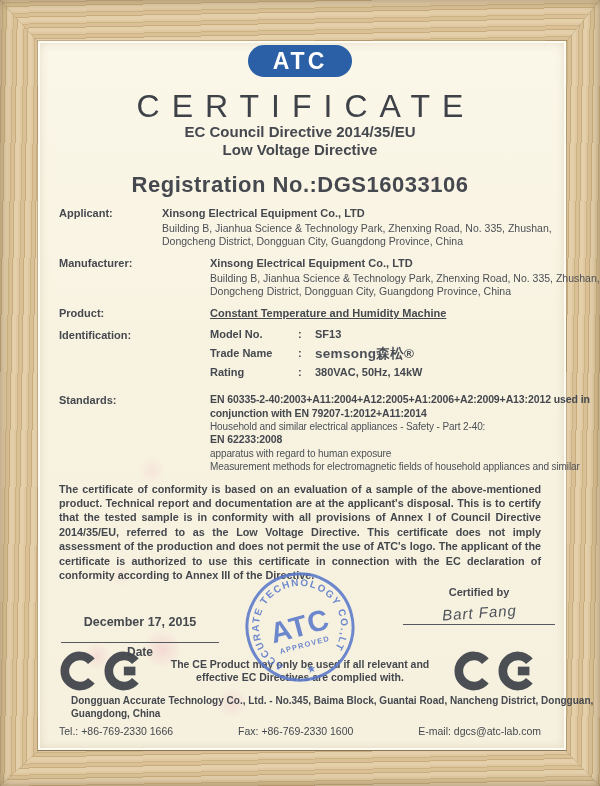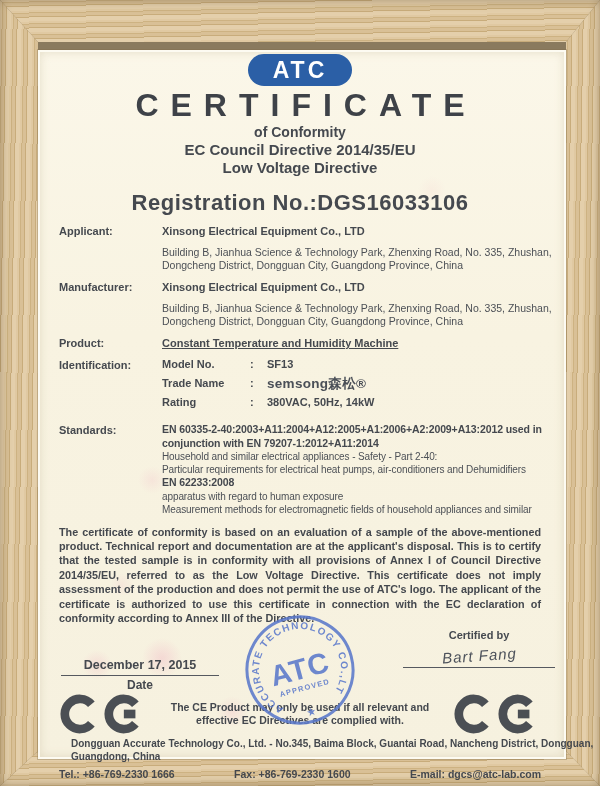--- a/index.html
+++ b/index.html
@@ -10,96 +10,95 @@
   .wood-h{left:0;width:600px;
     background:repeating-linear-gradient(179deg,#e0c9a2 0 2px,#cdb282 2px 3px,#d9c096 3px 6px,#c8ac7b 6px 7px,#e4cfab 7px 11px);}
   .wood-v{top:0;height:786px;
     background:repeating-linear-gradient(91deg,#e0c9a2 0 2px,#cdb282 2px 3px,#d9c096 3px 6px,#c8ac7b 6px 7px,#e4cfab 7px 11px);}
   .wood-top{top:0;height:42px;clip-path:polygon(0 0,100% 0,calc(100% - 34px) 100%,38px 100%);}
   .wood-bottom{bottom:0;height:35px;clip-path:polygon(38px 0,calc(100% - 34px) 0,100% 100%,0 100%);}
   .wood-left{left:0;width:38px;clip-path:polygon(0 0,100% 42px,100% calc(100% - 35px),0 100%);}
   .wood-right{right:0;width:34px;clip-path:polygon(100% 0,100% 100%,0 calc(100% - 35px),0 42px);}
   .frame-shadow{position:absolute;inset:0;box-shadow:inset 0 0 12px rgba(90,70,40,.45);pointer-events:none;}
   
-  .paper{position:absolute;left:38px;top:50px;width:528px;height:709px;box-sizing:border-box;
+  .paper{position:absolute;left:38px;top:41px;width:528px;height:709px;box-sizing:border-box;
     background:
       radial-gradient(circle at 122px 606px, rgba(236,130,172,.22) 0, rgba(236,130,172,0) 20px),
       radial-gradient(circle at 57px 613px,  rgba(236,130,172,.18) 0, rgba(236,130,172,0) 15px),
       radial-gradient(circle at 192px 660px, rgba(236,130,172,.16) 0, rgba(236,130,172,0) 16px),
       radial-gradient(circle at 112px 428px, rgba(236,130,172,.12) 0, rgba(236,130,172,0) 14px),
       radial-gradient(circle at 82px 533px,  rgba(236,130,172,.10) 0, rgba(236,130,172,0) 12px),
       radial-gradient(circle at 392px 138px, rgba(236,150,172,.08) 0, rgba(236,130,172,0) 14px),
       linear-gradient(180deg,#fbf7e9 0,#f8f3e1 40%,#f6f1df 100%);
     border:2px solid #fdfbf2;
     box-shadow:0 0 0 1px rgba(130,108,74,.35), inset 0 0 10px rgba(190,175,140,.35);}
   .content{position:relative;padding:2px 23px 0 19px;height:100%;box-sizing:border-box;}
   
   .logo-pill{width:104px;height:32px;margin:0 auto;border-radius:17px;
     display:flex;align-items:center;justify-content:center;}
   .logo-pill span{color:#fff;font-weight:bold;font-size:23px;letter-spacing:3px;line-height:1;}
-  .cert-title{margin-top:2px;text-align:center;font-weight:bold;font-size:32px;line-height:34px;
+  .cert-title{margin-top:12px;text-align:center;font-weight:normal;font-size:32px;line-height:34px;
     letter-spacing:12px;text-indent:12px;color:#3e4248;}
   .cert-sub{margin-top:2px;text-align:center;font-weight:bold;font-size:14px;line-height:17px;}
   .dir-line{text-align:center;font-weight:bold;font-size:15px;line-height:18px;}
   .reg-line{margin-top:16px;text-align:center;font-weight:bold;font-size:22px;line-height:19px;letter-spacing:.5px;}
   
   .fields{margin-top:12px;}
   .frow{display:flex;}
-  .frow + .frow{margin-top:8px;}
+  .frow + .frow{margin-top:8px;gap:48px;}
   .flabel{flex:none;width:103px;font-weight:bold;font-size:11px;line-height:14px;}
   .fval{flex:1;min-width:0;}
   .org-name{font-weight:bold;font-size:11px;line-height:14px;}
-  .addr{font-size:10.5px;line-height:13px;margin-top:8px;white-space:nowrap;color:#4c5056;}
+  .addr{font-size:10.5px;line-height:13px;margin-top:2px;white-space:nowrap;color:#4c5056;}
   .mt11{margin-top:11px;} .mt13{margin-top:13px;} .mt5{margin-top:5px;}
   .bold-val{font-weight:bold;font-size:11px;line-height:14px;text-decoration:underline;}
   .subrow{display:flex;align-items:flex-start;height:19px;}
   .skey{flex:none;width:88px;font-weight:bold;font-size:11px;}
   .scolon{flex:none;width:17px;font-weight:bold;font-size:11px;}
   .sval{font-weight:bold;font-size:11px;}
   .tradename{font-size:13.5px;letter-spacing:.3px;color:#4a4f57;margin-top:-2px;}
   .std-line{font-size:10px;line-height:13px;letter-spacing:-.1px;white-space:nowrap;color:#4c5056;}
   .std-line.b{font-weight:bold;font-size:10.5px;line-height:13.5px;color:#44484e;}
   
   .declaration{margin-top:9px;font-weight:bold;font-size:10.8px;line-height:14.4px;text-align:justify;color:#44484e;}
   
   .cluster{position:relative;margin-top:3px;height:64px;}
   .date-block{position:absolute;left:2px;top:30px;width:158px;text-align:center;}
-  .date-value{font-weight:bold;font-size:12.5px;line-height:15px;border-bottom:1.5px solid #55595f;padding-bottom:2px;}
+  .date-value{font-weight:bold;font-size:12.5px;line-height:15px;border-bottom:1.5px solid #55595f;padding-bottom:12px;}
   .date-label{font-weight:bold;font-size:12px;margin-top:2px;}
   .certified-block{position:absolute;right:-14px;top:0;width:152px;text-align:center;}
   .certified-label{font-weight:bold;font-size:11px;line-height:15px;}
   .signature{display:inline-block;font-style:italic;font-size:15px;color:#4d525b;
     transform:rotate(-4deg);margin-top:4px;letter-spacing:1px;}
   .sig-line{border-bottom:1.3px solid #55595f;margin-top:2px;}
   .stamp{position:absolute;left:50%;top:-16px;transform:translateX(-50%) rotate(-15deg);
     opacity:.88;z-index:3;}
   
   .ce-row{margin-top:2px;display:flex;align-items:center;justify-content:space-between;height:40px;}
   .ce-note{text-align:center;font-weight:bold;font-size:10.5px;line-height:13px;color:#44484e;}
   .company-line{margin-top:3px;font-weight:bold;font-size:10px;line-height:13px;white-space:nowrap;color:#44484e;padding-left:12px;}
-  .contacts{margin-top:5px;display:flex;justify-content:space-between;font-weight:bold;font-size:10.5px;color:#44484e;gap:32px;}
+  .contacts{margin-top:5px;display:flex;justify-content:space-between;font-weight:normal;font-size:10.5px;color:#44484e;gap:32px;}
 </style>
 </head>
 <body>
 
 <div class="scene">
   <div class="wood wood-h wood-top"></div>
   <div class="wood wood-h wood-bottom"></div>
   <div class="wood wood-v wood-left"></div>
   <div class="wood wood-v wood-right"></div>
   <div class="frame-shadow"></div>
 
   <div class="paper">
     <div class="content">
 
       <div class="logo-pill" style="background:#2b5fa6">
         <span>ATC</span>
       </div>
       <div class="cert-title">CERTIFICATE</div>
-      <div class="cert-sub">of Conformity</div>
       <div class="dir-line">EC Council Directive 2014/35/EU</div>
       <div class="dir-line">Low Voltage Directive</div>
       <div class="reg-line">Registration No.:DGS16033106</div>
 
       <div class="fields">
 
         <div class="frow">
           <div class="flabel">Applicant:</div>
           <div class="fval">
             <div class="org-name">Xinsong Electrical Equipment Co., LTD</div>
@@ -142,21 +141,20 @@
             </div>
           </div>
         </div>
 
         <div class="frow mt5">
           <div class="flabel">Standards:</div>
           <div class="fval">
             <div class="std-line b">EN 60335-2-40:2003+A11:2004+A12:2005+A1:2006+A2:2009+A13:2012 used in</div>
             <div class="std-line b">conjunction with EN 79207-1:2012+A11:2014</div>
             <div class="std-line">Household and similar electrical appliances - Safety - Part 2-40:</div>
-            <div class="std-line">Particular requirements for electrical heat pumps, air-conditioners and Dehumidifiers</div>
             <div class="std-line b">EN 62233:2008</div>
             <div class="std-line">apparatus with regard to human exposure</div>
             <div class="std-line">Measurement methods for electromagnetic fields of household appliances and similar</div>
           </div>
         </div>
       </div>
 
       <div class="declaration">The certificate of conformity is based on an evaluation of a sample of the above-mentioned product. Technical report and documentation are at the applicant's disposal. This is to certify that the tested sample is in conformity with all provisions of Annex I of Council Directive 2014/35/EU, referred to as the Low Voltage Directive. This certificate does not imply assessment of the production and does not permit the use of ATC's logo. The applicant of the certificate is authorized to use this certificate in connection with the EC declaration of conformity according to Annex III of the Directive.</div>
 
       <div class="cluster">

